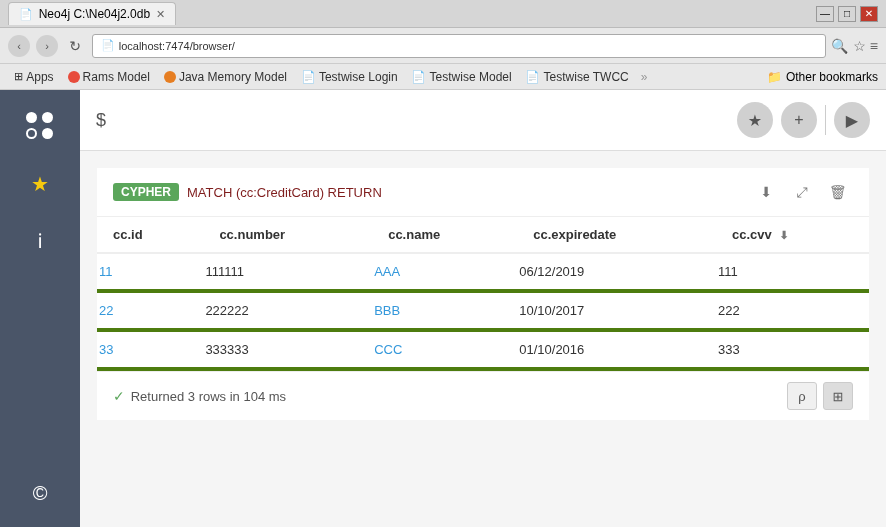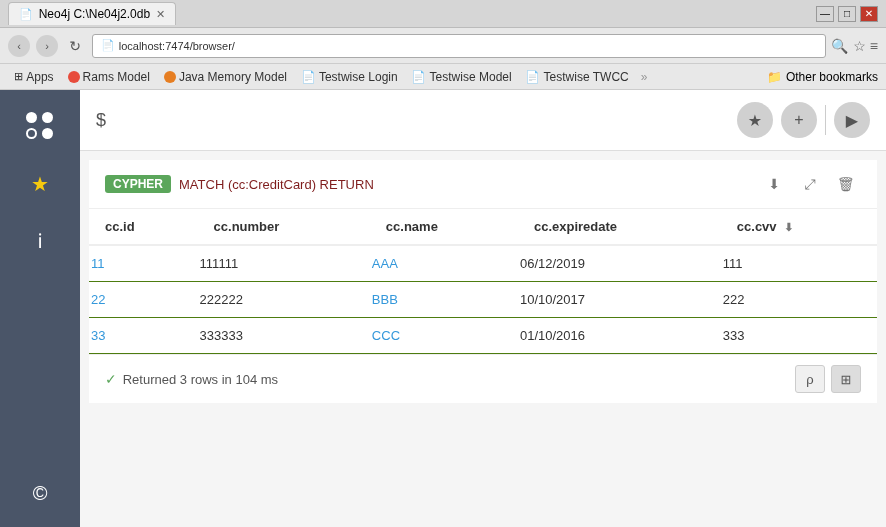--- a/index.html
+++ b/index.html
@@ -164,21 +164,21 @@
     
     .results-wrapper {
       flex: 1;
       overflow-y: auto;
       position: relative;
     }
 
     
     .results-panel {
       background: white;
-      margin: 9px;
+      margin: 17px;
       padding: 0;
     }
 
     
     .result-header {
       display: flex;
       align-items: center;
       padding: 10px 16px;
       gap: 8px;
       border-bottom: 1px solid #eee;
@@ -216,21 +216,21 @@
       padding: 10px 16px;
       color: #333;
       font-weight: bold;
       border-bottom: 2px solid #eee;
       background: white;
     }
     .data-table th:last-child { position: relative; }
     .col-download-icon { font-size: 11px; color: #777; margin-left: 4px; }
     .data-table td {
       padding: 10px 2px;
-      border-bottom: 1px solid #4d7c0f;
+      border-bottom: 4px solid #4d7c0f;
       color: #333;
     }
     .data-table td.link-cell { color: #3498db; }
 
     
     .status-bar {
       padding: 10px 16px;
       display: flex;
       align-items: center;
       justify-content: space-between;

